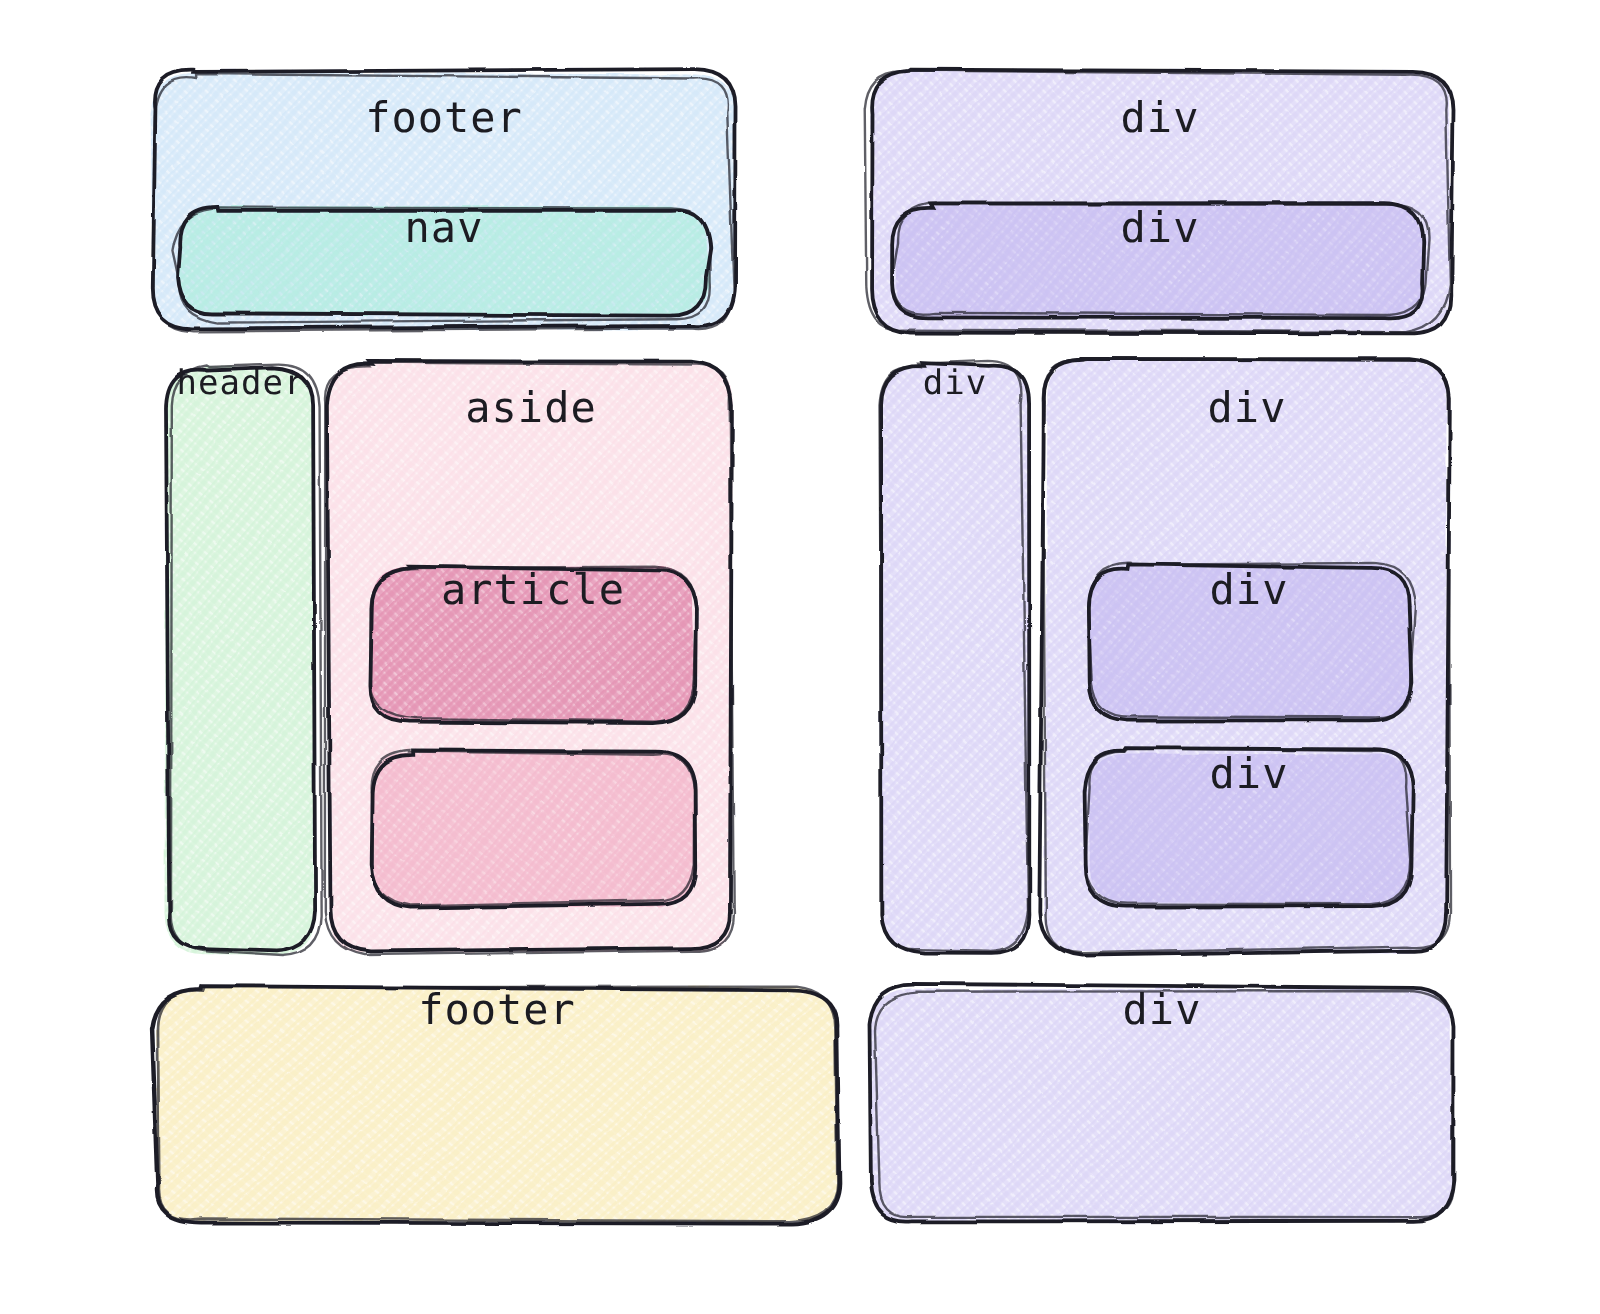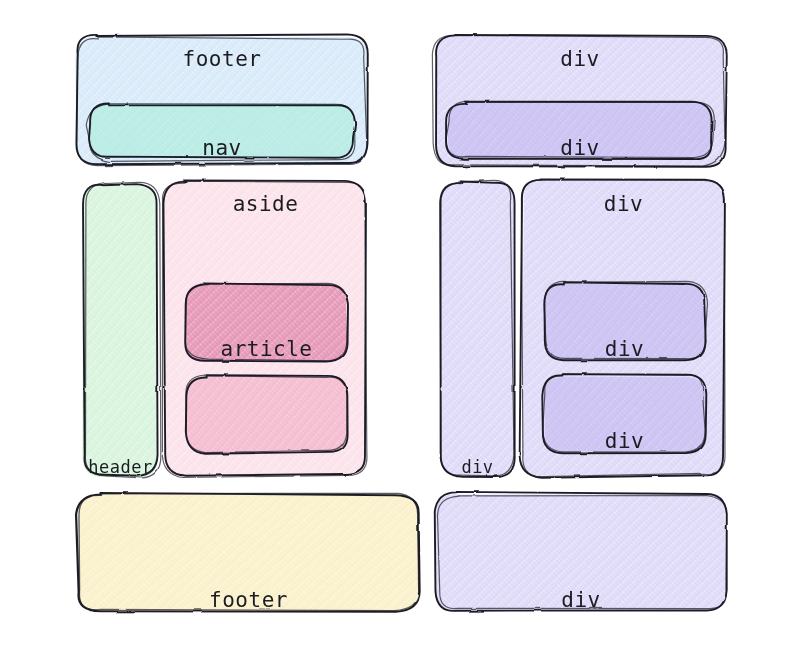--- a/index.html
+++ b/index.html
@@ -35,21 +35,21 @@
     z-index: 3;
     font-family: "DejaVu Sans Mono", "Liberation Mono", monospace;
     font-size: 21px;
     letter-spacing: 0.5px;
     color: #1c1c22;
     white-space: nowrap;
     pointer-events: none;
   }
 
   .label-center {
-    align-items: flex-end;
+    align-items: flex-start;
   }
 
   svg.sketch {
     position: absolute;
     left: 0; top: 0;
     width: 100%;
     height: 100%;
     overflow: visible;
     z-index: 1;
   }

